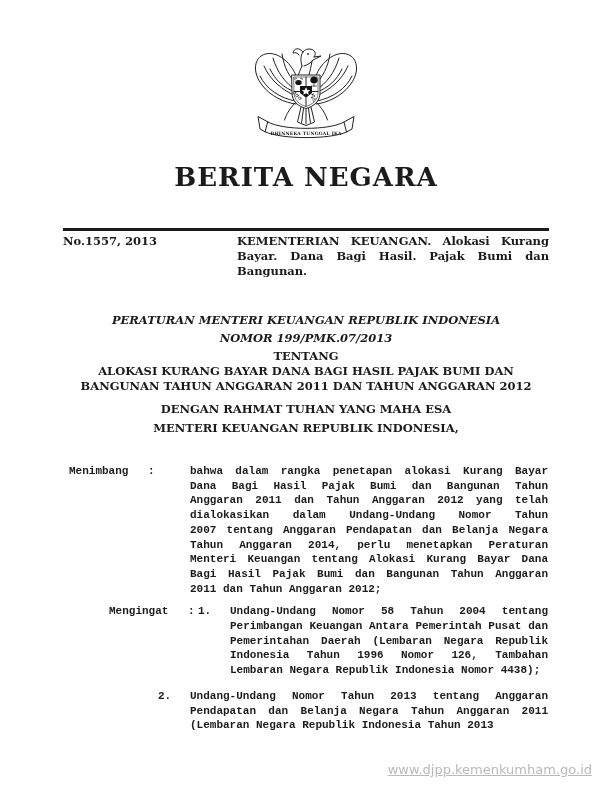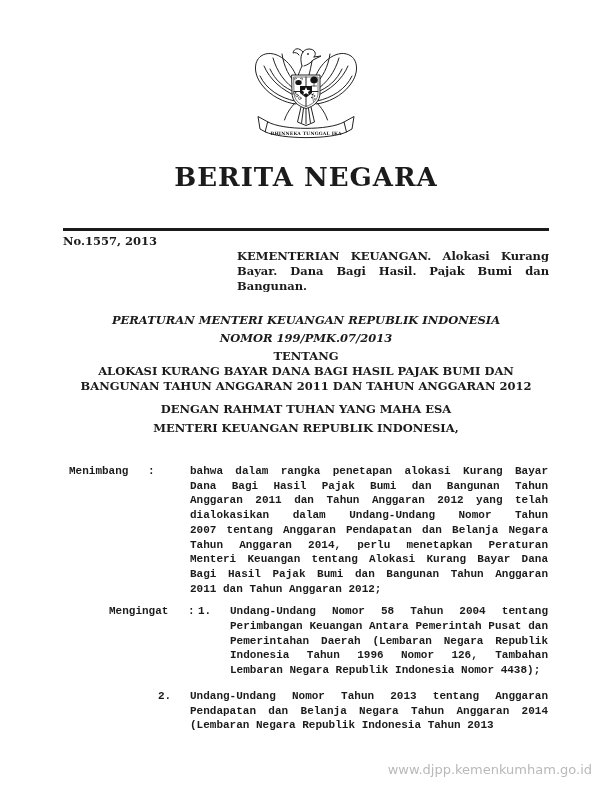--- a/index.html
+++ b/index.html
@@ -33,21 +33,20 @@
     width: 486px; height: 2.6px;
     background: #1b1b1b;
   }
   .issue-row {
     position: absolute;
     top: 234px; left: 63px;
     width: 486px;
     display: flex;
     font-size: 11.5px;
     line-height: 15px;
-    flex-direction: column;
   }
   .issue-number { white-space: nowrap; }
   .subject {
     margin-left: auto;
     width: 312px;
   }
   .heading {
     position: absolute;
     top: 313px; left: 66px;
     width: 480px;
@@ -76,20 +75,21 @@
   .kv-row.r3 { margin-top: 11px; }
   .jline { text-align: justify; text-align-last: justify; -moz-text-align-last: justify; }
   .jline.last { text-align-last: left; -moz-text-align-last: left; }
   .watermark {
     position: absolute;
     top: 762px; right: 20px;
     font-family: "DejaVu Sans", "Liberation Sans", sans-serif;
     font-weight: normal;
     font-size: 13px;
     color: #b9b9b9;
+    text-decoration: underline;
     text-decoration-color: #b9b9b9;
   }
 </style>
 </head>
 <body>
 
 <div class="page">
 
   <div class="emblem">
     <svg viewBox="0 0 110 96" width="112" height="96" xmlns="http://www.w3.org/2000/svg">
@@ -211,21 +211,21 @@
           <div class="jline last">Lembaran Negara Republik Indonesia Nomor 4438);</div>
         </div>
     </div>
 
     <div class="kv-row r3">
       <div></div>
       <div></div>
       <div>2.</div>
       <div>
           <div class="jline">Undang-Undang Nomor Tahun 2013 tentang Anggaran</div>
-          <div class="jline">Pendapatan dan Belanja Negara Tahun Anggaran 2014</div>
+          <div class="jline">Pendapatan dan Belanja Negara Tahun Anggaran 2011</div>
           <div class="jline last">(Lembaran Negara Republik Indonesia Tahun 2013</div>
         </div>
     </div>
 
   </div>
 
   <div class="watermark">www.djpp.kemenkumham.go.id</div>
 
 </div>
 

